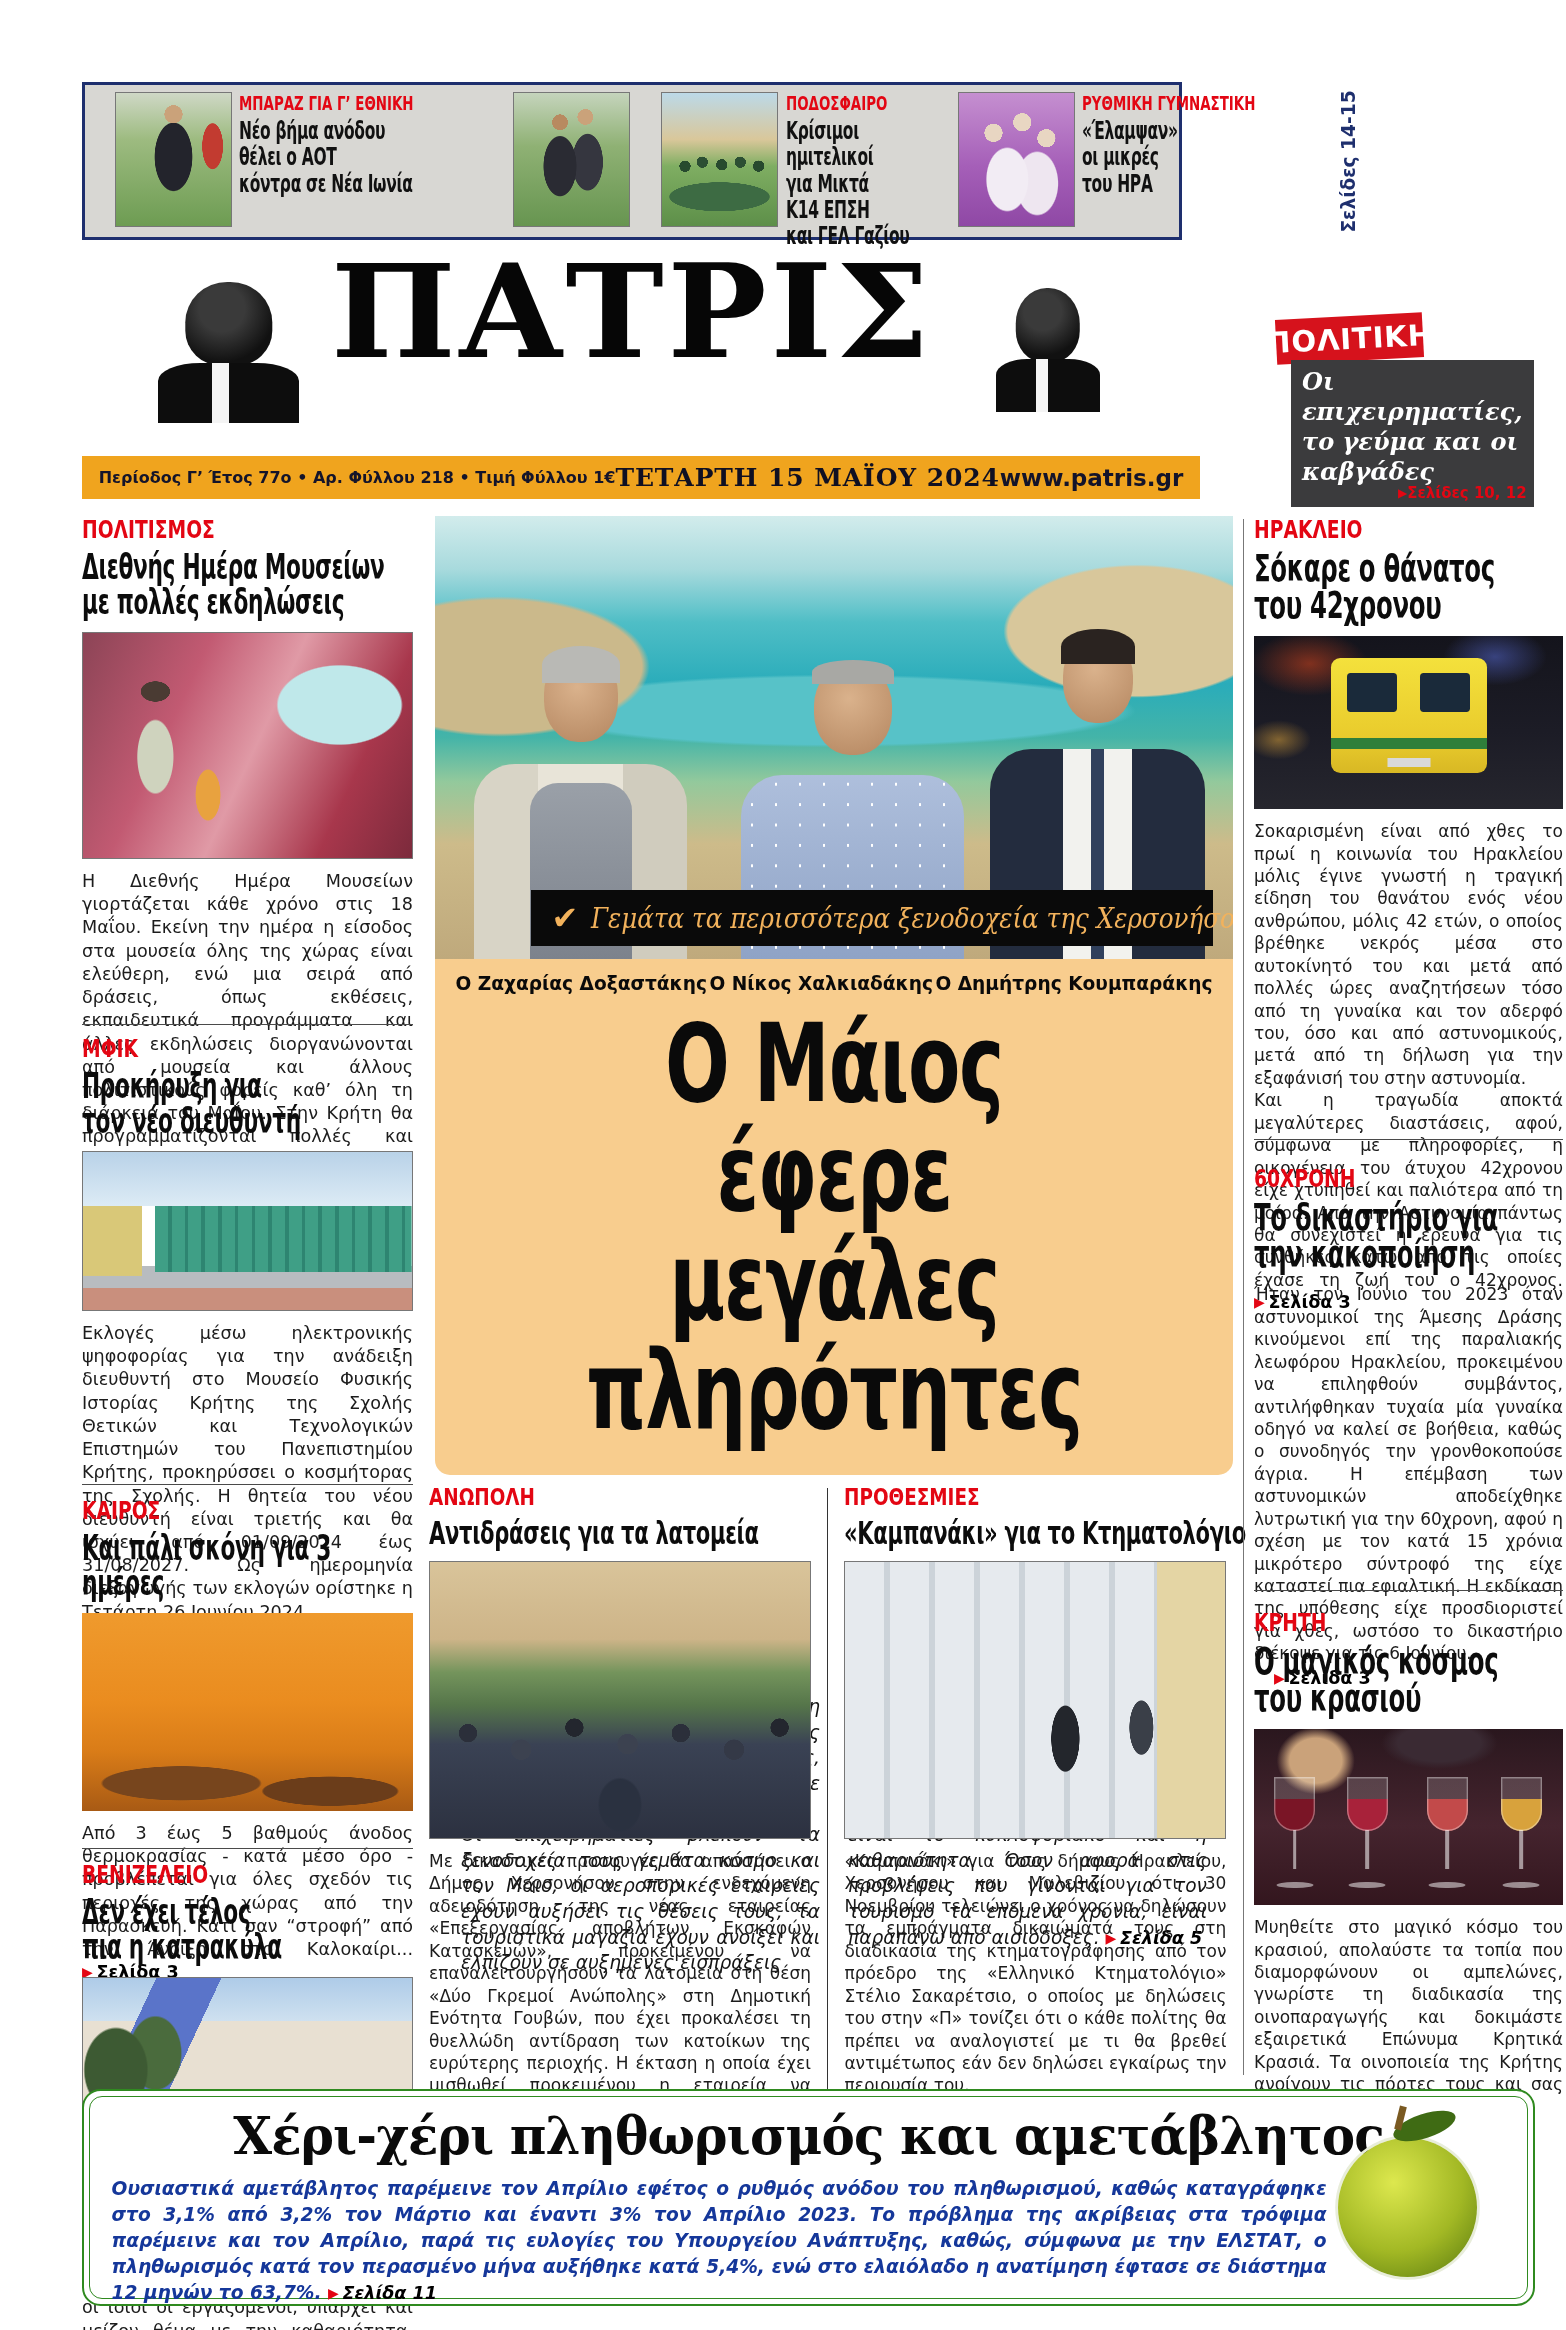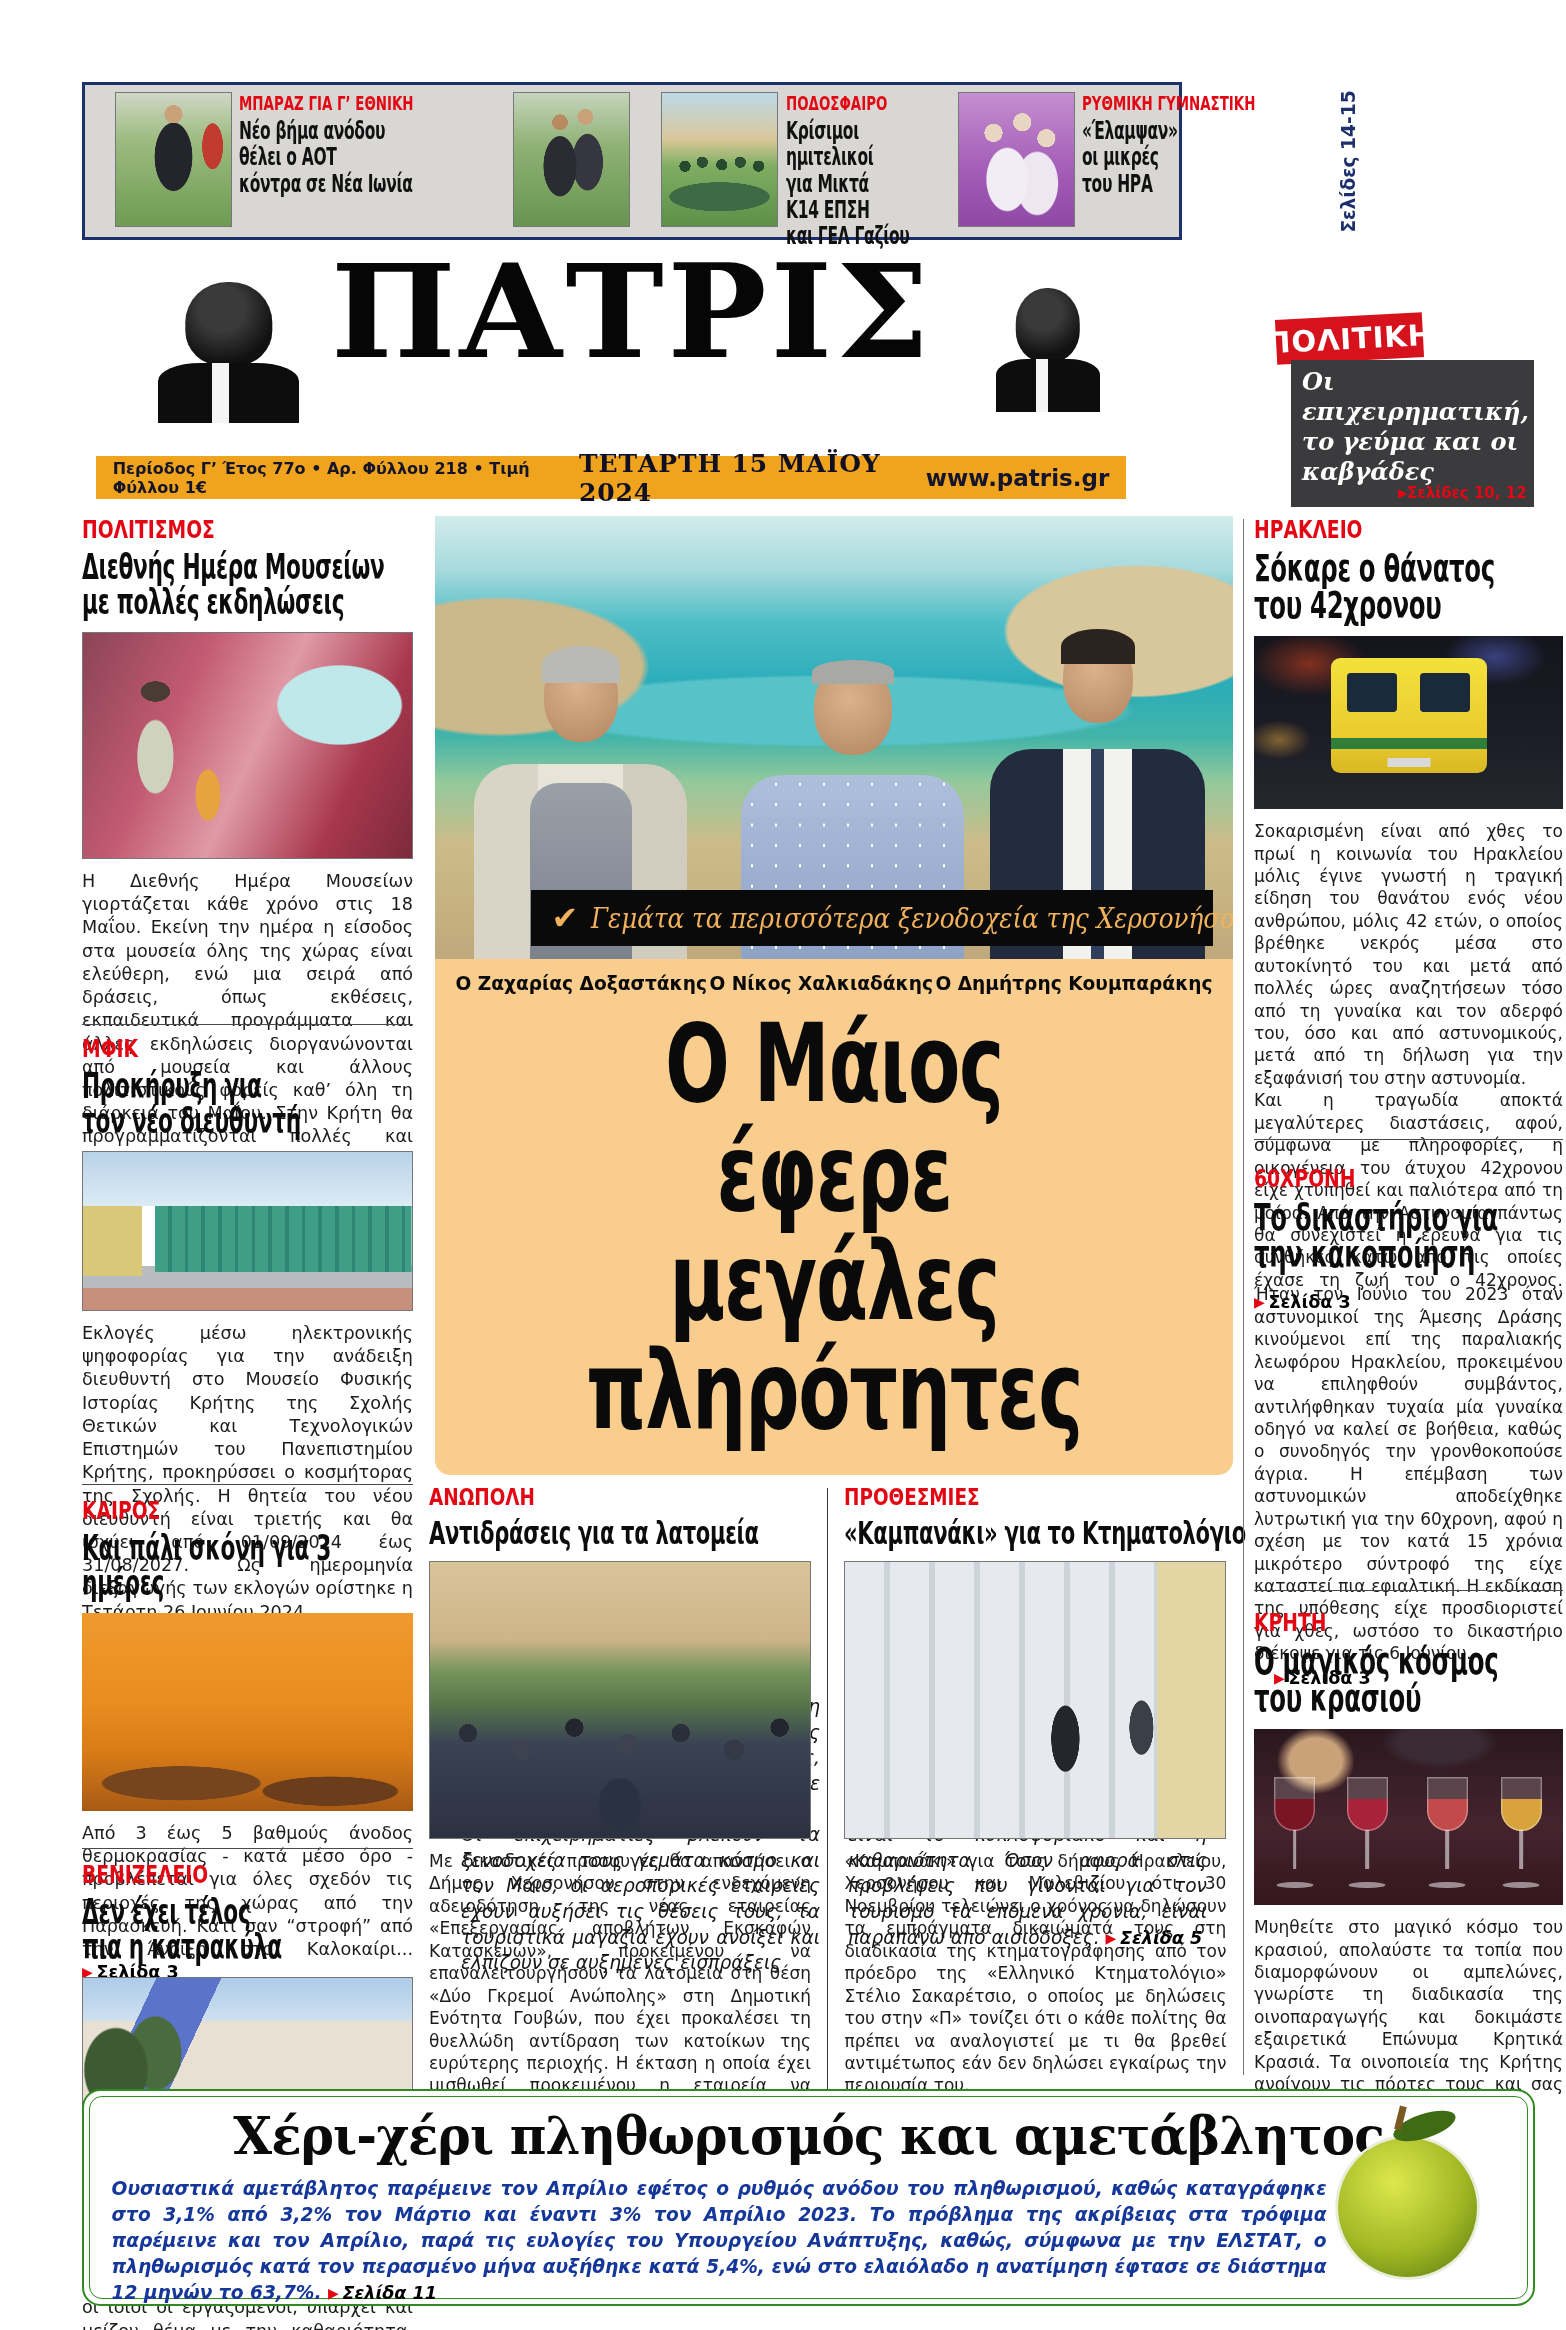--- a/index.html
+++ b/index.html
@@ -81,22 +81,22 @@
   .mast-sub{position:absolute;left:0;right:0;top:165px;text-align:center;font-size:19.5px;
     letter-spacing:6.5px;color:#1d1d1d;font-weight:500;}
   .portrait{position:absolute;overflow:hidden;}
   .portrait .head{position:absolute;left:50%;top:6%;transform:translateX(-50%);width:62%;height:56%;
     border-radius:48% 48% 42% 42%;background:radial-gradient(circle at 42% 32%, #3a3a3a 0 30%, #111 70%);}
   .portrait .shoulders{position:absolute;left:0;right:0;bottom:0;height:40%;
     background:linear-gradient(90deg,#0d0d0d 0 38%,#f4f4f4 38% 50%,#0d0d0d 50% 100%);border-radius:30% 30% 0 0;}
   .portrait-left{left:76px;top:30px;width:141px;height:150px;}
   .portrait-right{right:82px;top:37px;width:104px;height:132px;}
   
-  .datebar{position:absolute;left:82px;top:456px;width:1030px;height:43px;background:#f0a41e;
-    display:flex;align-items:center;justify-content:flex-end;box-sizing:border-box;padding:0 16.7px;margin-left:14px;}
+  .datebar{position:absolute;left:82px;top:456px;width:1118px;height:43px;background:#f0a41e;
+    display:flex;align-items:center;justify-content:flex-end;box-sizing:border-box;padding:0 16.7px;}
   .db-issue{font-size:16px;font-weight:bold;color:#14142a;}
   .db-date{font-family:"DejaVu Serif",serif;font-weight:bold;font-size:25px;color:#101022;letter-spacing:0.9px;}
   .db-site{font-size:23px;font-weight:bold;color:#14142a;}
   
   .col-left{position:absolute;left:82px;top:516px;width:331px;}
   .col-right{position:absolute;left:1254px;top:516px;width:309px;}
   .vrule-main{position:absolute;left:1243px;top:519px;width:1.4px;height:1556px;background:#777;}
   .story{position:absolute;left:0;width:100%;}
   .story .kicker{font-size:24px;transform:scaleX(.78);transform-origin:0 0;width:128%;display:block;white-space:nowrap;}
   .story .headline{font-size:35px;margin-top:5.6px;transform:scaleX(.62);transform-origin:0 0;width:161%;}
@@ -276,21 +276,21 @@
     </div>
 
     <div class="tpages">
       <span>Σελίδες 14-15</span>
     </div>
   </div>
 
   <div class="politics">
     <div class="pol-kicker">ΠΟΛΙΤΙΚΗ</div>
     <div class="pol-quote">
-      <div class="q">Οι επιχειρηματική, το γεύμα και οι καβγάδες</div>
+      <div class="q">Οι επιχειρηματίες, το γεύμα και οι καβγάδες</div>
       <div class="pol-pages pageref"><span class="mk">▶</span><span>Σελίδες 10, 12</span></div>
     </div>
   </div>
 
   <div class="masthead">
     <div class="portrait portrait-left">
       <div class="head"></div>
       <div class="shoulders"></div>
     </div>
     <div class="mast-title">ΠΑΤΡΙΣ</div>

